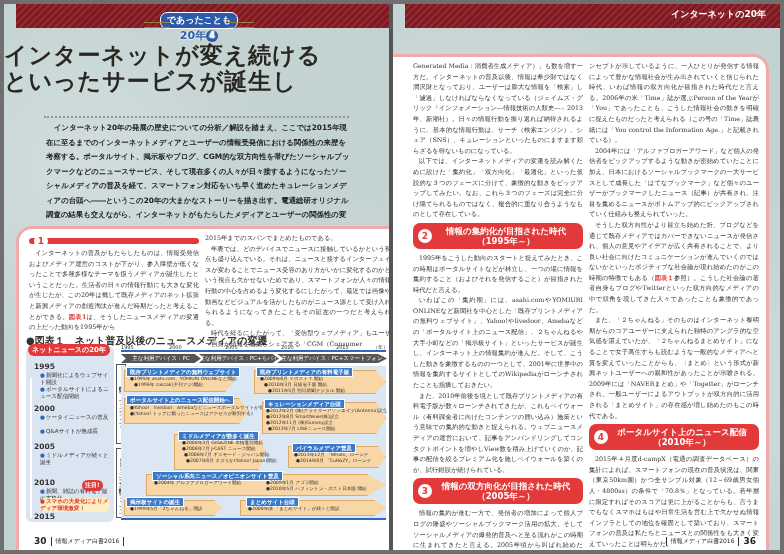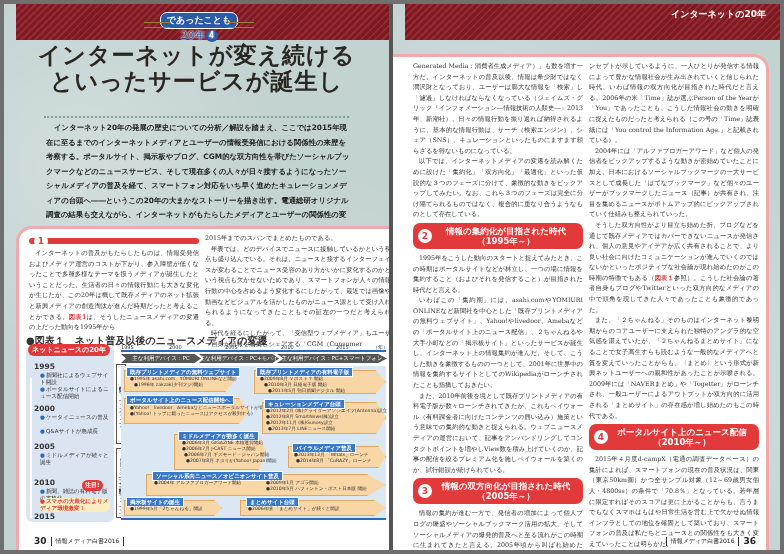--- a/index.html
+++ b/index.html
@@ -2,28 +2,28 @@
 <html><head>
 <meta charset="utf-8">
 <style>
 *{box-sizing:border-box;margin:0;padding:0}
 body{width:784px;height:554px;background:#6f6f6f;font-family:"DejaVu Sans",sans-serif;overflow:hidden;position:relative}
 .spread{position:absolute;left:4px;top:4px;width:776px;height:546px;background:#6f6f6f}
 .page{position:absolute;top:0;height:546px;overflow:hidden;background:#c3d3d2;
  background-image:radial-gradient(circle at 20% 30%,rgba(255,255,255,.25) 0,transparent 40%),radial-gradient(circle at 80% 70%,rgba(255,255,255,.2) 0,transparent 45%)}
 .page.left{left:0;width:385px}
 .page.right{left:389px;width:387px}
-.stripe{position:absolute;left:12px;top:0;right:0;height:36px;background:repeating-linear-gradient(135deg,#7e1a22 0 3px,#962a32 3px 5px)}
+.stripe{position:absolute;left:12px;top:0;right:0;height:24px;background:repeating-linear-gradient(135deg,#7e1a22 0 3px,#962a32 3px 5px)}
 .stripe-title{position:absolute;right:14px;top:4px;font-size:9px;font-weight:bold;color:#fff}
 .series-badge{position:absolute;left:140px;top:4px;width:110px;height:30px;text-align:center}
 .series-badge .s1{display:inline-block;font-size:9px;font-weight:bold;color:#fff;background:#2a5aa8;border-radius:7px;padding:1px 6px;border:1px solid #fff}
-.series-badge .s2{display:block;font-size:11px;font-weight:normal;color:#2a5aa8;margin-top:-1px;text-shadow:0 0 2px #fff,0 0 2px #fff}
+.series-badge .s2{display:block;font-size:11px;font-weight:bold;color:#2a5aa8;margin-top:-1px;text-shadow:0 0 2px #fff,0 0 2px #fff}
 .series-badge .s2 .num{display:inline-block;width:12px;height:12px;border-radius:50%;background:#2a5aa8;color:#fff;font-size:8px;line-height:12px;vertical-align:middle}
 .series-badge .orn{position:absolute;top:14px;width:26px;height:6px;border-top:1px solid #a07a3a;border-bottom:1px solid #a07a3a}
-.main-title{position:absolute;left:0;width:385px;top:38px;text-align:center;font-size:23px;font-weight:bold;color:#2a2622;line-height:26px;letter-spacing:1px}
+.main-title{position:absolute;left:0;width:385px;top:38px;text-align:left;font-size:23px;font-weight:bold;color:#2a2622;line-height:26px;letter-spacing:1px}
 .subtitle{position:absolute;left:0;width:385px;top:92px;text-align:center;font-size:13px;font-weight:bold;color:#2a2622}
 .dots{position:absolute;left:40px;right:40px;top:112px;border-top:2px dotted #8a9a98}
 .lead{position:absolute;left:42px;top:117px;width:306px;font-size:7.4px;font-weight:bold;line-height:14.5px;color:#222;text-indent:8px}
 .panel{position:absolute;background:#fff;border:3px solid #f2a9a9}
 .panel.left{left:12px;top:222px;width:385px;height:324px;border-radius:16px 0 0 0;border-right:none;border-bottom:none}
 .panel.right{left:0;top:50px;width:376px;height:496px;border-radius:0 16px 0 0;border-left:none;border-bottom:none}
 .col{position:absolute;font-family:"DejaVu Serif",serif;font-size:6.3px;line-height:10.6px;color:#333;text-align:justify}
 .col p{text-indent:6px}
 .sec-head{background:#e23a3a;color:#fff;border-radius:7px;font-family:"DejaVu Sans",sans-serif;font-weight:bold;font-size:8.5px;line-height:10px;padding:3px 6px 3px 22px;position:relative;margin:3px 0 4px;text-align:center}
 .sec-head.l{text-align:left}

